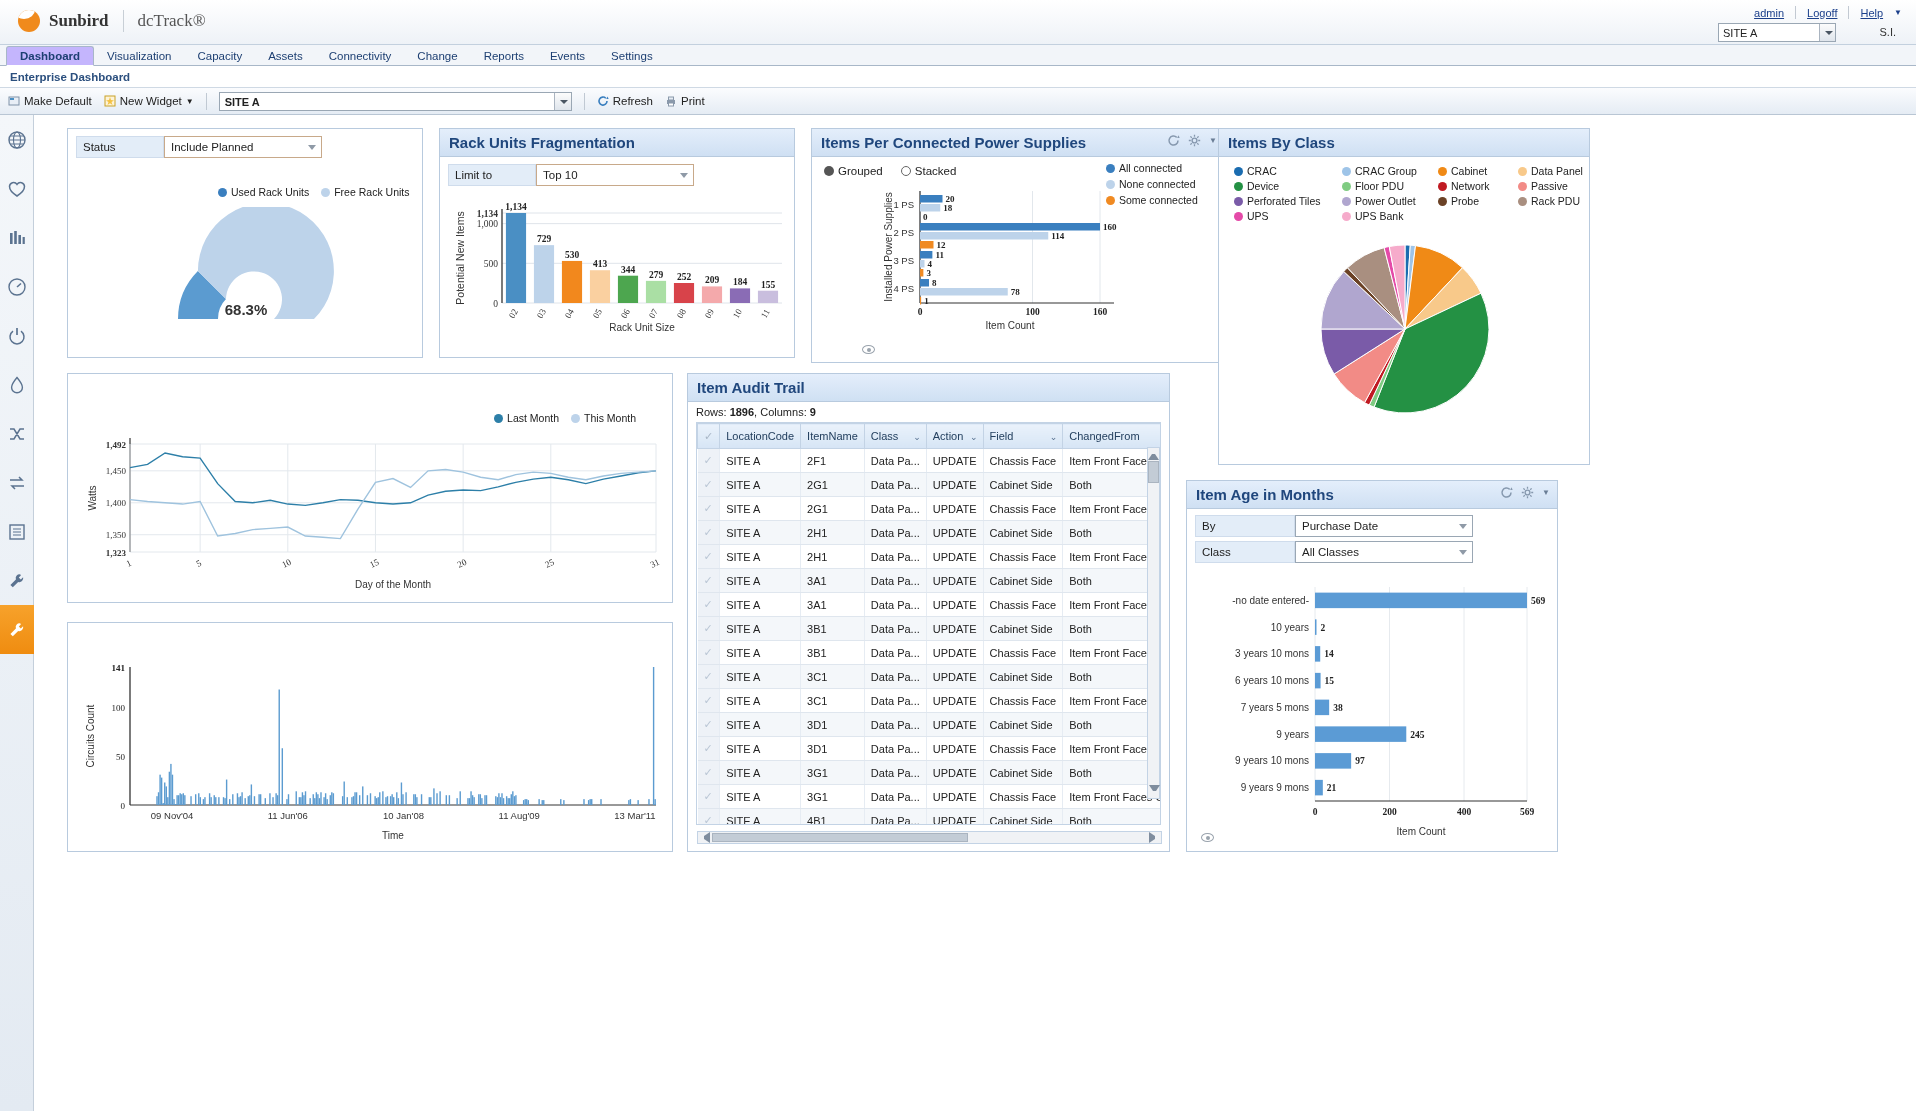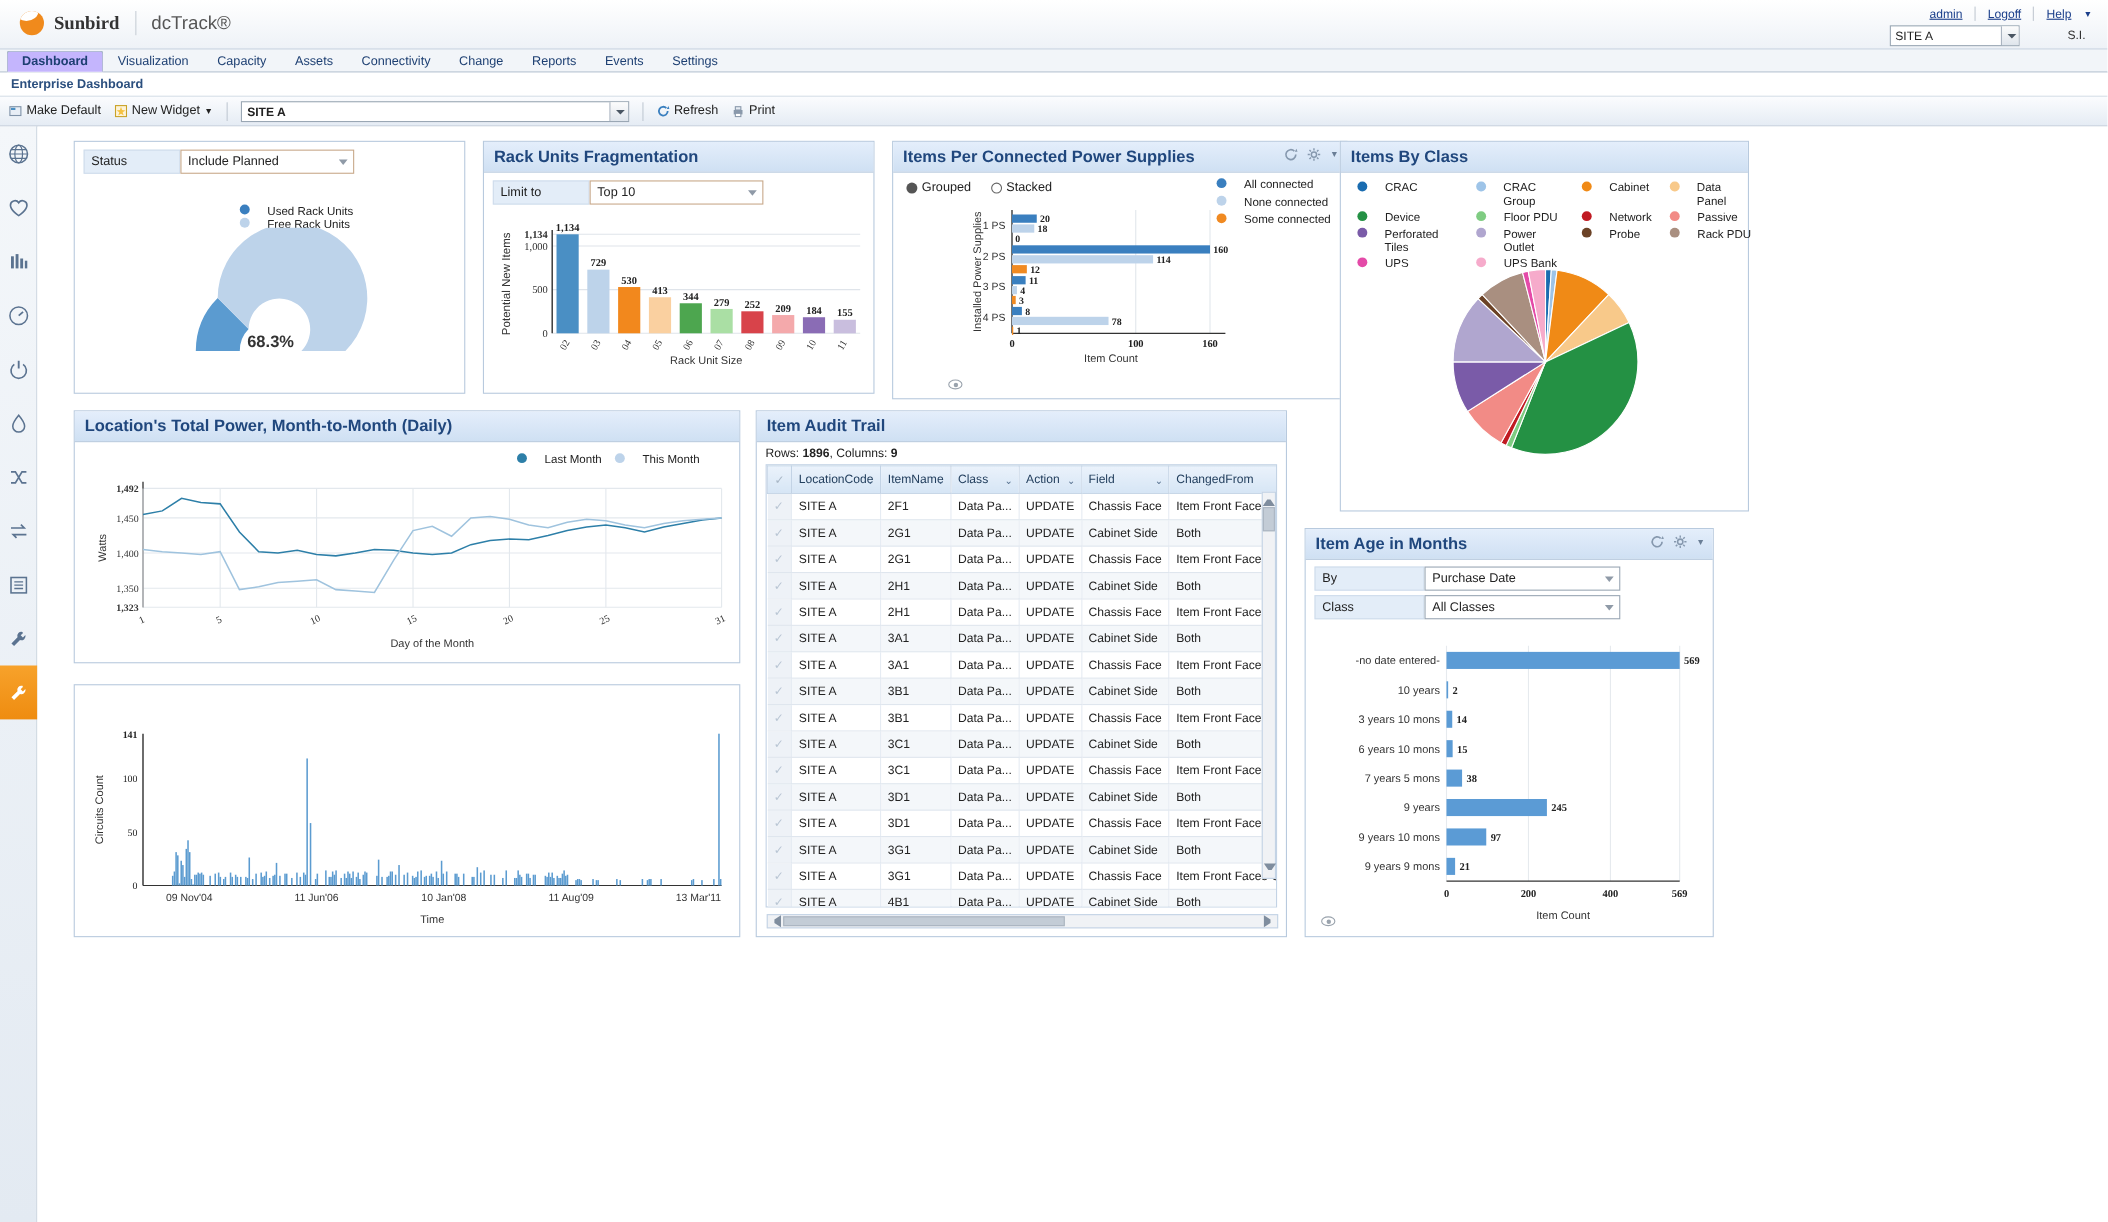--- a/index.html
+++ b/index.html
@@ -9,21 +9,21 @@
     font-family:"Liberation Sans", sans-serif;
     font-size:12px; color:#222; background:#ffffff;
   }
   
   .topbar{ position:relative; height:45px; background:linear-gradient(#ffffff,#eef2f7); border-bottom:1px solid #c3d0de;}
   .brand{ position:absolute; left:18px; top:10px; display:flex; align-items:center; gap:9px;}
   .brand-mark{ width:22px;height:22px;border-radius:50%;background:#f08a1c; position:relative; overflow:hidden;}
   .brand-mark:after{content:"";position:absolute;left:-5px;top:-9px;width:22px;height:18px;background:#ffffff;border-radius:50%;}
   .brand-name{ font-size:17px; color:#333; font-family:"Liberation Serif", serif; font-weight:bold;}
   .brand-sep{ width:1px;height:22px;background:#c8cfd6;margin:0 5px;}
-  .brand-app{ font-size:17px;color:#555; font-family:Liberation Sans, sans-serif;}
+  .brand-app{ font-size:17px;color:#555; font-family:Liberation Serif, serif;}
   .topright{ position:absolute; right:14px; top:6px; display:flex; align-items:center; gap:11px; font-size:11px;}
   .topright a{ color:#1b3f8b; text-decoration:underline;}
   .vdiv{width:1px;height:13px;background:#c2c9d2;}
   .si{ position:absolute; right:20px; top:26px; font-size:11px; color:#333;}
   .siteselect{ position:absolute; right:80px; top:23px; width:118px; height:19px; border:1px solid #9aa7b4; background:#fff;
     font-size:11px; padding:2px 18px 2px 4px; line-height:14px;}
   .siteselect .ar{position:absolute;right:0;top:0;width:16px;height:17px;background:linear-gradient(#fcfcfc,#dfe5ec);border-left:1px solid #aab4c0;}
   .siteselect .ar:after{content:"";position:absolute;left:5px;top:7px;border-left:4px solid transparent;border-right:4px solid transparent;border-top:4px solid #4a5663;}
   
   .tabs{ height:21px; background:#f2f5f9; border-bottom:1px solid #a8b7c8; display:flex; align-items:flex-end; padding-left:6px;}
@@ -50,21 +50,21 @@
   .wtitle{ height:28px; background:linear-gradient(#e4eefb,#cfe0f3); border-bottom:1px solid #b8cade;
            font-size:15px; font-weight:bold; color:#20477d; padding:5px 9px; font-family:"Liberation Sans", sans-serif;}
   .wtools{position:absolute;right:7px;top:5px;display:flex;gap:8px;align-items:center;}
   .gear,.refresh{width:13px;height:13px;opacity:.75;}
   .ctlrow{ display:flex; height:22px; margin:7px 0 0 8px; font-size:11.5px;}
   .ctllabel{ width:88px; background:#e3edf8; border:1px solid #cfdcec; padding:3px 6px; line-height:14px;}
   .ctlbox{ width:158px; border:1px solid #c8a98a; background:#fff; padding:3px 20px 3px 6px; position:relative; line-height:14px;}
   .ctlbox .ar{position:absolute;right:5px;top:8px;border-left:4px solid transparent;border-right:4px solid transparent;border-top:5px solid #8f9aa7;}
   .ctlbox.plain{border-color:#9aa7b4;}
   .legend{ display:flex; flex-wrap:wrap; font-size:10.5px; }
-  .lg{ display:flex;gap:16px;margin-right:12px;}
+  .lg{ display:flex;align-items:center;gap:4px;margin-right:12px;}
   .dot{width:9px;height:9px;border-radius:50%;display:inline-block;}
   
   .tbl{ width:100%; border-collapse:collapse; font-size:11px;}
   .tbl th{ background:linear-gradient(#eaf2fb,#d6e5f5); border:1px solid #c3d3e5; font-weight:normal; color:#24405f;
            padding:4px 6px; text-align:left; height:25px; position:relative;}
   .tbl td{ border-bottom:1px solid #dfe6ee; border-right:1px solid #e6ecf3; padding:3px 6px; height:24px; white-space:nowrap; overflow:hidden;}
   .tbl tr.odd td{ background:#f4f7fa;}
   .chev{ position:absolute; right:5px; top:8px; color:#56708f; font-size:9px;}
   .scrollbar-v{ position:absolute; right:1px; top:0; width:13px; background:#f0f2f5; border-left:1px solid #d5dce4;}
   .scrollbar-h{ position:absolute; left:0; bottom:0; height:13px; background:#f0f2f5; border-top:1px solid #d5dce4;}
@@ -449,21 +449,20 @@
         <path d="M 186 88 L 115.07645425783072 133.00945077823567 A 84 84 0 0 1 102 87.99999999999997 Z" fill="#7a5ba8" stroke="#ffffff" stroke-width="1"></path>
         <path d="M 186 88 L 102 87.99999999999997 A 84 84 0 0 1 124.76663529660144 30.49804310199015 Z" fill="#b0a6cf" stroke="#ffffff" stroke-width="1"></path>
         <path d="M 186 88 L 124.76663529660144 30.49804310199015 A 84 84 0 0 1 128.49804310199016 26.76663529660143 Z" fill="#6b4226" stroke="#ffffff" stroke-width="1"></path>
         <path d="M 186 88 L 128.49804310199016 26.76663529660143 A 84 84 0 0 1 165.11004947815223 6.639014465194975 Z" fill="#a98f80" stroke="#ffffff" stroke-width="1"></path>
         <path d="M 186 88 L 165.11004947815223 6.639014465194975 A 84 84 0 0 1 170.25996957479913 5.487870938790152 Z" fill="#e44aa8" stroke="#ffffff" stroke-width="1"></path>
         <path d="M 186 88 L 170.25996957479913 5.487870938790152 A 84 84 0 0 1 185.99999999999997 4 Z" fill="#f6abcb" stroke="#ffffff" stroke-width="1"></path>
       </svg>
   </div>
 
   <div class="widget" style="left:33px;top:258px;width:606px;height:230px;">
-    <div class="wtitle">Location's Total Power, Month-to-Month (Daily)</div>
     <div class="legend" id="leg-pow" style="position:absolute;right:24px;top:38px;">
         <div class="lg">
           <span class="dot" style="background: rgb(45, 127, 168);"></span>
           <span>Last Month</span>
         </div>
         <div class="lg">
           <span class="dot" style="background: rgb(189, 211, 234);"></span>
           <span>This Month</span>
         </div>
       </div>

